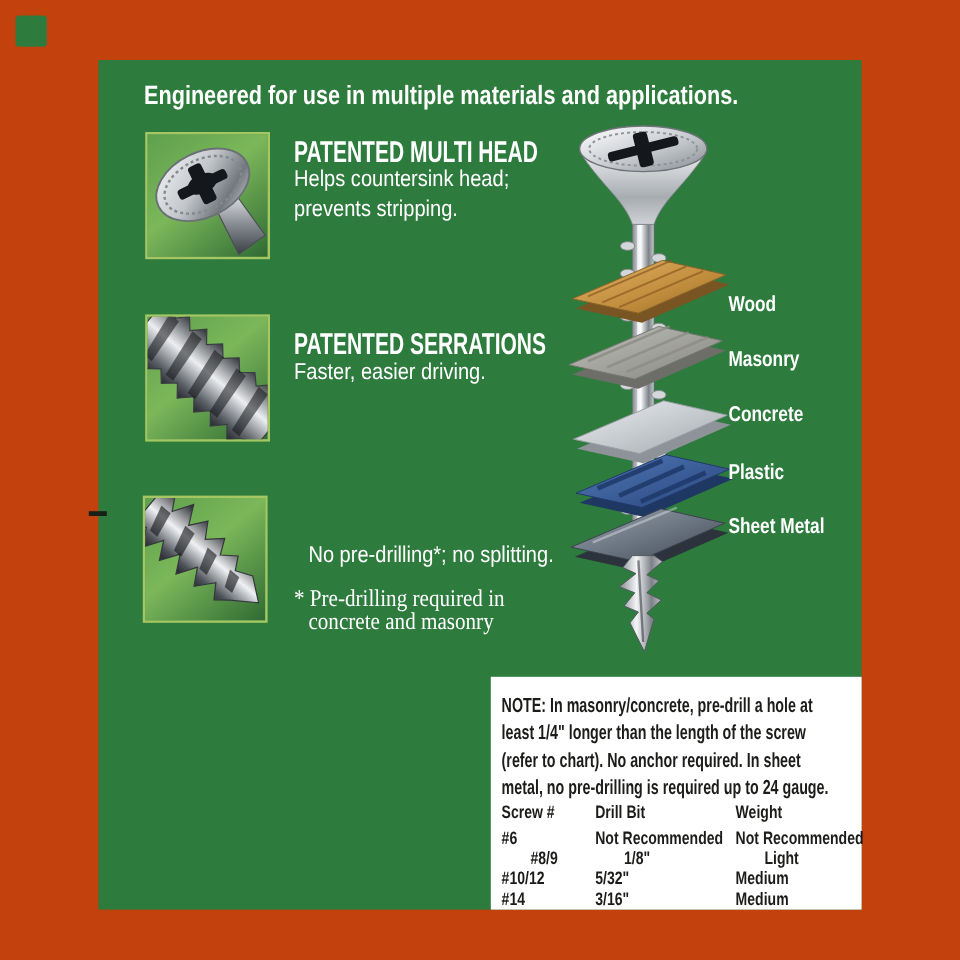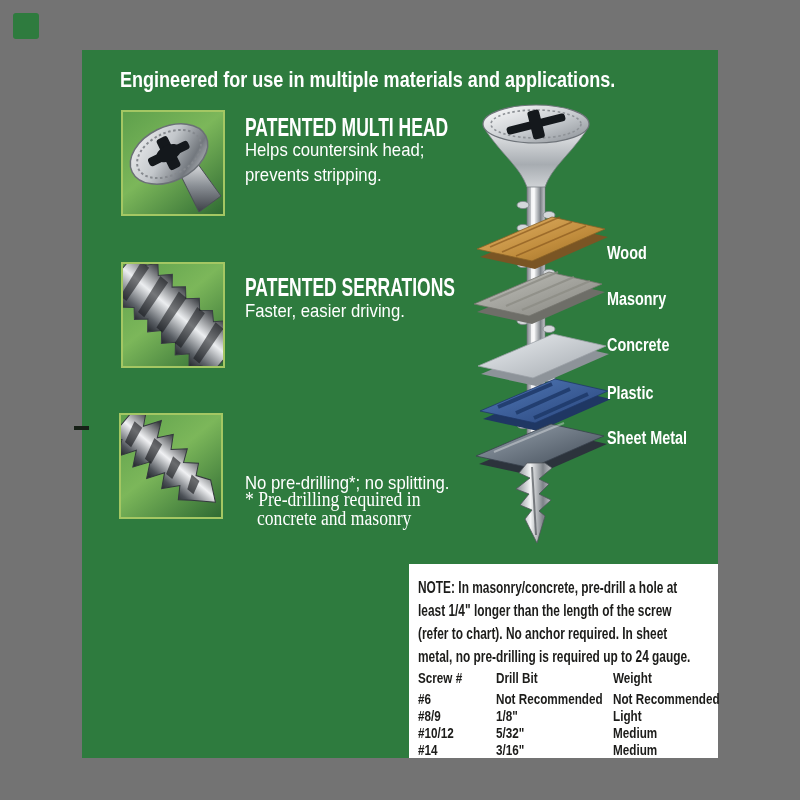--- a/index.html
+++ b/index.html
@@ -1,16 +1,16 @@
 <!DOCTYPE html>
 <html><head>
 <meta charset="utf-8">
 <style>
   html,body{margin:0;padding:0;background:#fff;}
-  .canvas{position:relative;width:800px;height:800px;background:#737373;overflow:hidden;
+  .canvas{position:relative;width:800px;height:800px;background:#c2410c;overflow:hidden;
           font-family:"Liberation Sans",sans-serif;}
   .corner-chip{position:absolute;left:13px;top:13px;width:26px;height:26px;background:#2e7b3e;border-radius:3px;}
   .panel{position:absolute;left:82px;top:50px;width:636px;height:708px;background:#2e7b3e;}
   .note-cut{position:absolute;left:409px;top:564px;width:309px;height:194px;background:#ffffff;}
   .edge-tick{position:absolute;left:74px;top:426px;width:15px;height:4px;background:#162016;}
 
   .cond{display:inline-block;transform-origin:0 50%;white-space:nowrap;}
   .cx70{transform:scaleX(0.70);}
   .cx78{transform:scaleX(0.78);} .cx80{transform:scaleX(0.80);} .cx82{transform:scaleX(0.82);}
   .cx88{transform:scaleX(0.88);}
@@ -20,34 +20,34 @@
   .photo{position:absolute;width:100px;height:102px;border:2px solid #a4c763;
          background:linear-gradient(140deg,#5ea04c,#7cb75a 45%,#2f6b33);}
   .photo svg{position:absolute;left:0;top:0;}
   .ph1{left:121px;top:110px;} .ph2{left:121px;top:262px;} .ph3{left:119px;top:413px;}
 
   .feat-title{position:absolute;left:245px;color:#fff;font-size:25px;font-weight:700;}
   .feat-line{position:absolute;left:245px;color:#fff;font-size:19px;font-weight:400;}
   .foot-line{position:absolute;left:245px;color:#fff;font-size:20px;font-weight:400;font-family:Liberation Serif, serif;}
   .ft1{top:113px;} .fl1a{top:139px;} .fl1b{top:164px;}
   .ft2{top:273px;text-align:right;} .fl2a{top:300px;}
-  .ft3{top:425px;} .fl3a{top:472px;}
+  .ft3{top:425px;} .fl3a{top:452px;margin-left:12px;}
   .fn1{top:488px;} .fn2{top:507px;left:257px;}
 
   .screw-stack{position:absolute;left:460px;top:95px;}
 
   .mat-label{position:absolute;left:607px;color:#fff;font-size:18px;font-weight:700;}
   .ml0{top:243px;} .ml1{top:289px;} .ml2{top:335px;} .ml3{top:383px;} .ml4{top:428px;}
 
   .note-line{position:absolute;left:418px;color:#1c1c1a;font-size:17px;font-weight:700;}
   .nl0{top:578px;} .nl1{top:601px;} .nl2{top:624px;} .nl3{top:647px;}
 
   .spec-cell{position:absolute;color:#1c1c1a;font-size:15px;font-weight:700;}
   .col0{left:418px;text-align:center;} .col1{left:496px;} .col2{left:613px;}
-  .rowh{top:669px;} .row0{top:690px;} .row1{top:707px;} .row2{top:724px;} .row3{top:741px;}
+  .rowh{top:669px;} .row0{top:690px;} .row1{top:707px;margin-left:24px;} .row2{top:724px;} .row3{top:741px;}
 </style>
 </head>
 <body>
 
 <div class="canvas">
 
   <div class="corner-chip"></div>
   <div class="panel"></div>
   <div class="note-cut"></div>
   <div class="edge-tick"></div>

